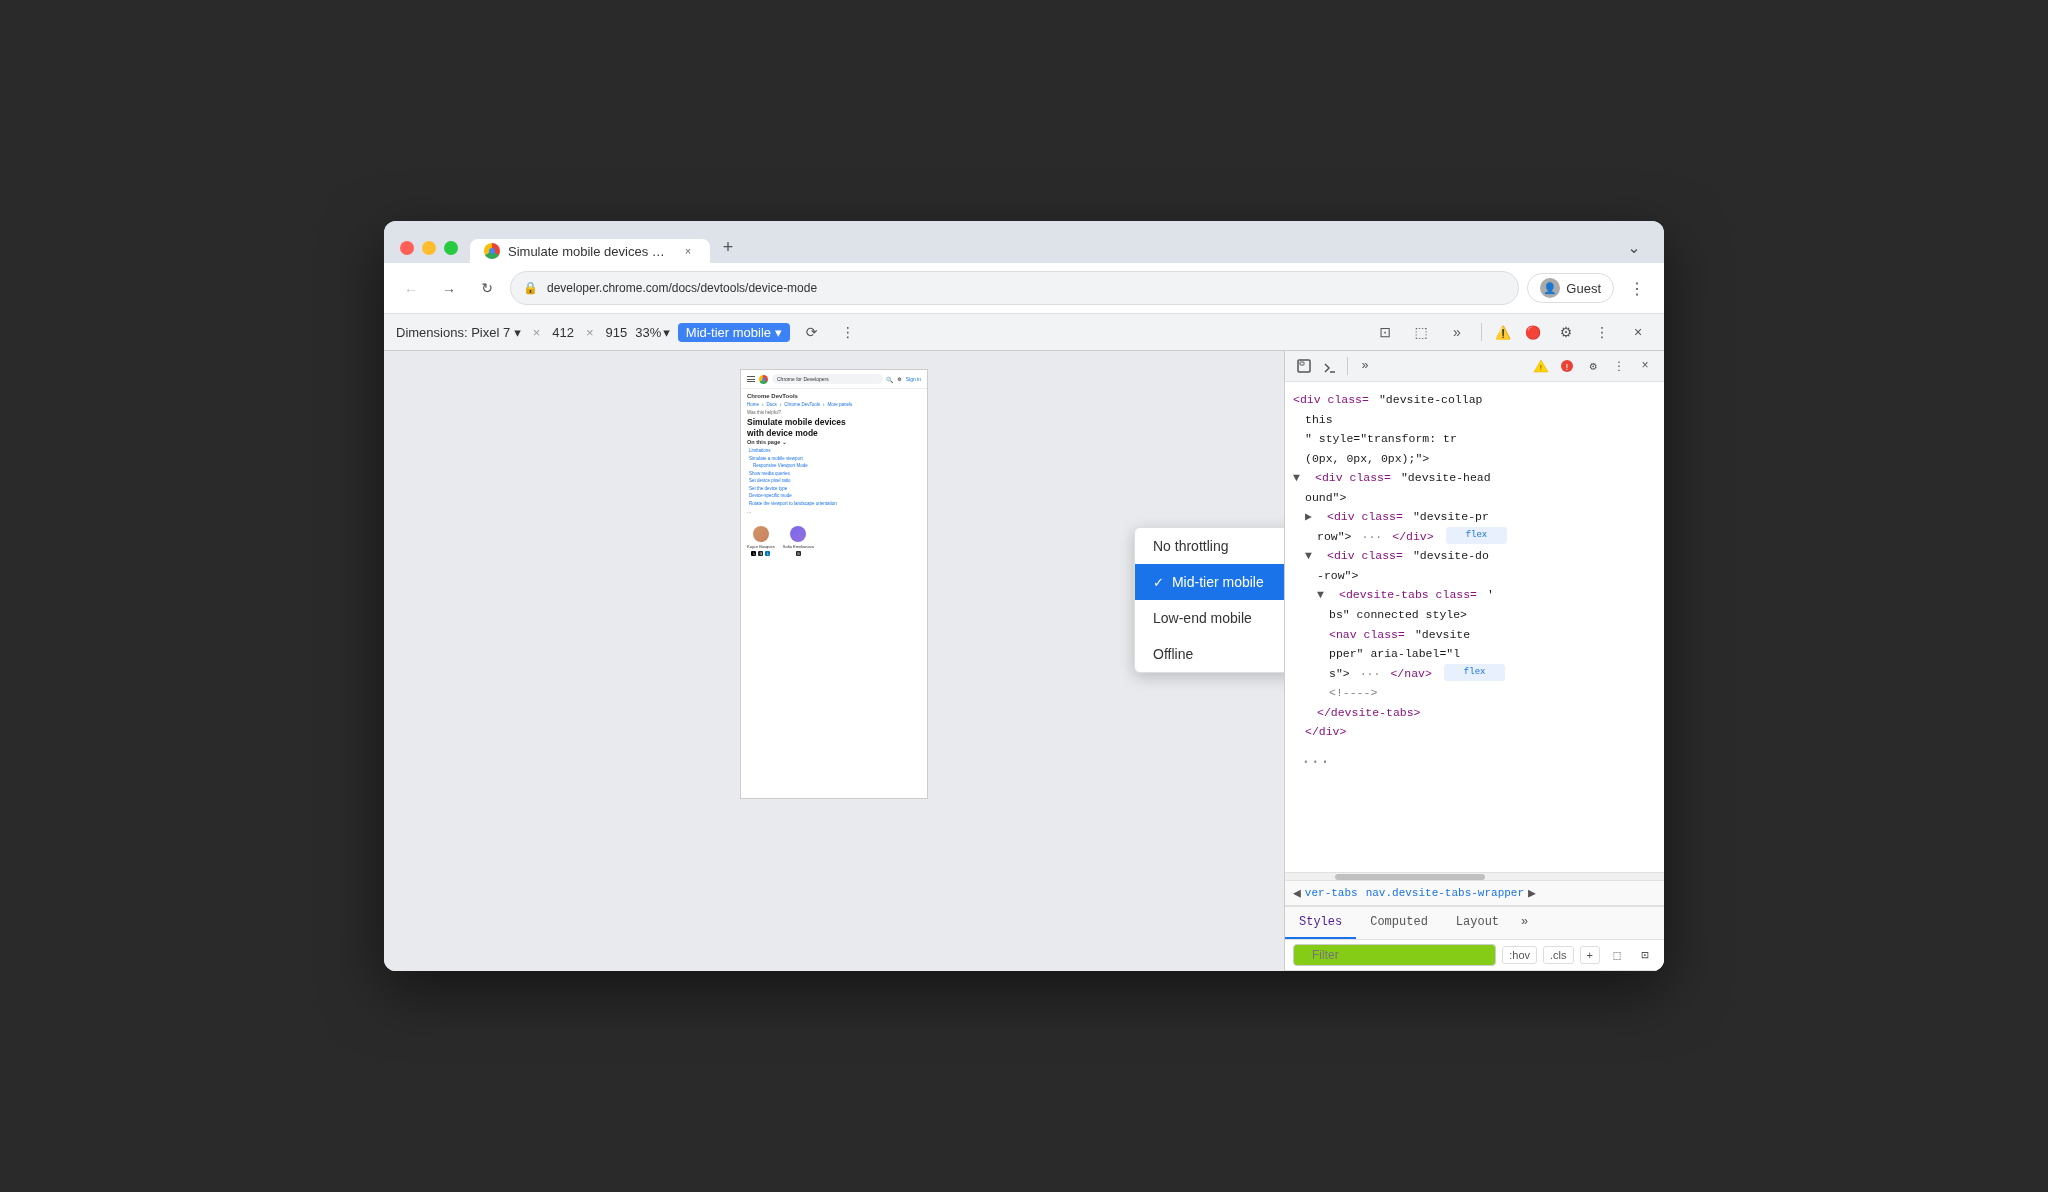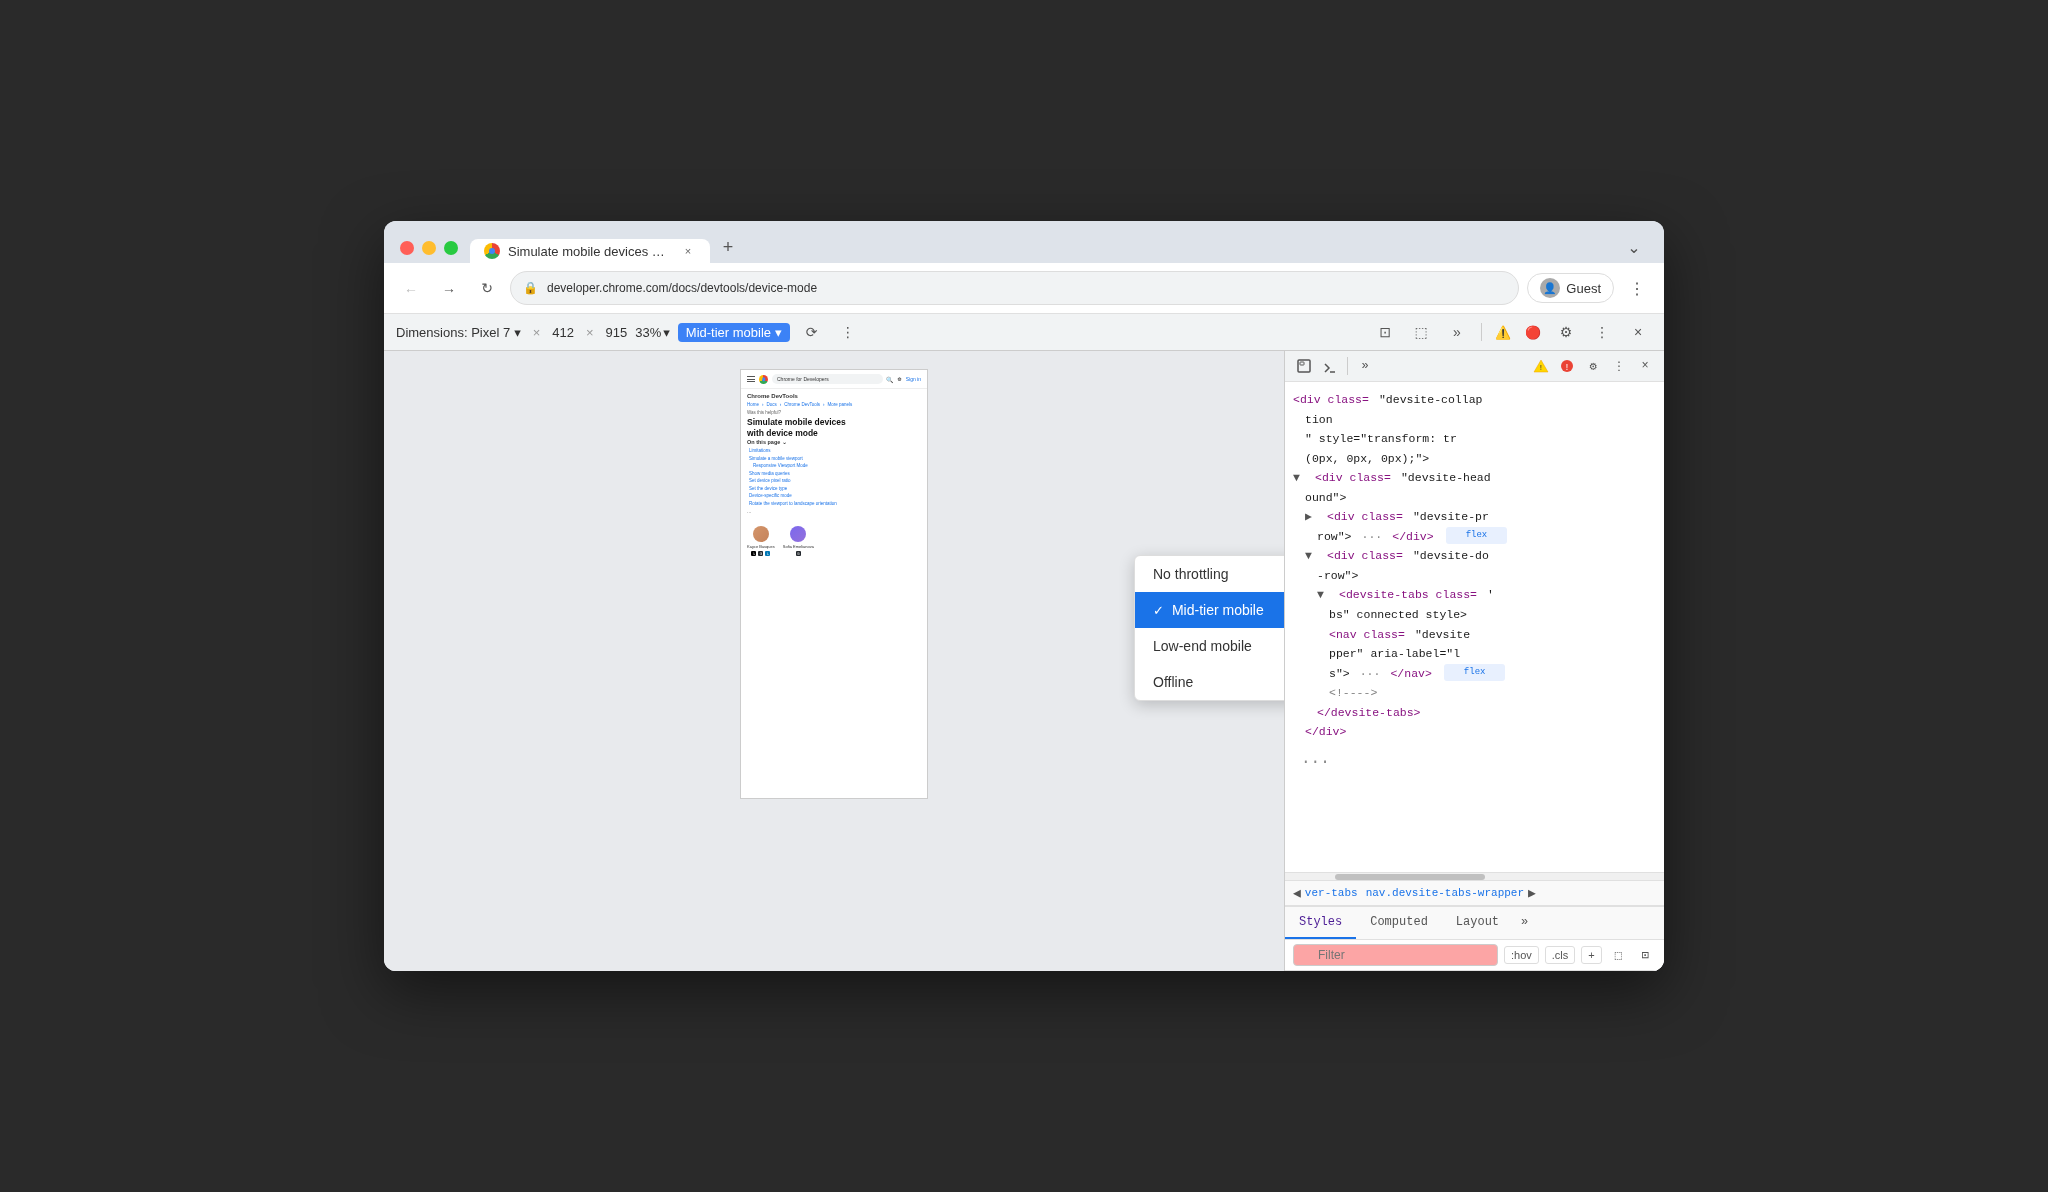--- a/index.html
+++ b/index.html
@@ -414,21 +414,21 @@
       background: #555;
       font-size: 3px;
       display: flex;
       align-items: center;
       justify-content: center;
       color: white;
     }
     
     .throttle-dropdown {
       position: absolute;
-      top: 204px;
+      top: 176px;
       left: 750px;
       background: white;
       border: 1px solid #ddd;
       border-radius: 6px;
       box-shadow: 0 4px 16px rgba(0,0,0,0.2);
       min-width: 180px;
       overflow: hidden;
       z-index: 100;
     }
     .throttle-item {
@@ -605,23 +605,23 @@
       align-items: center;
       padding: 4px 8px;
       gap: 6px;
       border-bottom: 1px solid #e0e0e0;
       background: white;
     }
     .styles-filter-input {
       flex: 1;
       border: 1px solid #ccc;
       border-radius: 4px;
-      padding: 3px 24px;
+      padding: 3px 18px;
       font-size: 12px;
-      background: #fca5a5;
+      background: #84cc16;
     }
     .styles-btn {
       padding: 2px 6px;
       font-size: 11px;
       border: 1px solid #ddd;
       border-radius: 3px;
       cursor: pointer;
       background: white;
       color: #555;
     }
@@ -859,21 +859,21 @@
         <div class="dt-panel-icon">⋮</div>
         <div class="dt-panel-icon">×</div>
       </div>
 
       <div class="dom-content">
         <div class="dom-line">
           <span class="dom-tag">&lt;div class=</span>
           <span class="dom-attr-val">"devsite-collap</span>
         </div>
         <div class="dom-line dom-indent-1">
-          <span class="dom-text">tion</span>
+          <span class="dom-text">this</span>
         </div>
         <div class="dom-line dom-indent-1">
           <span class="dom-attr-val">" style="transform: tr</span>
         </div>
         <div class="dom-line dom-indent-1">
           <span class="dom-text">(0px, 0px, 0px);"&gt;</span>
         </div>
         <div class="dom-line">
           <span class="dom-arrow">▼</span>
           <span class="dom-tag">&lt;div class=</span>

